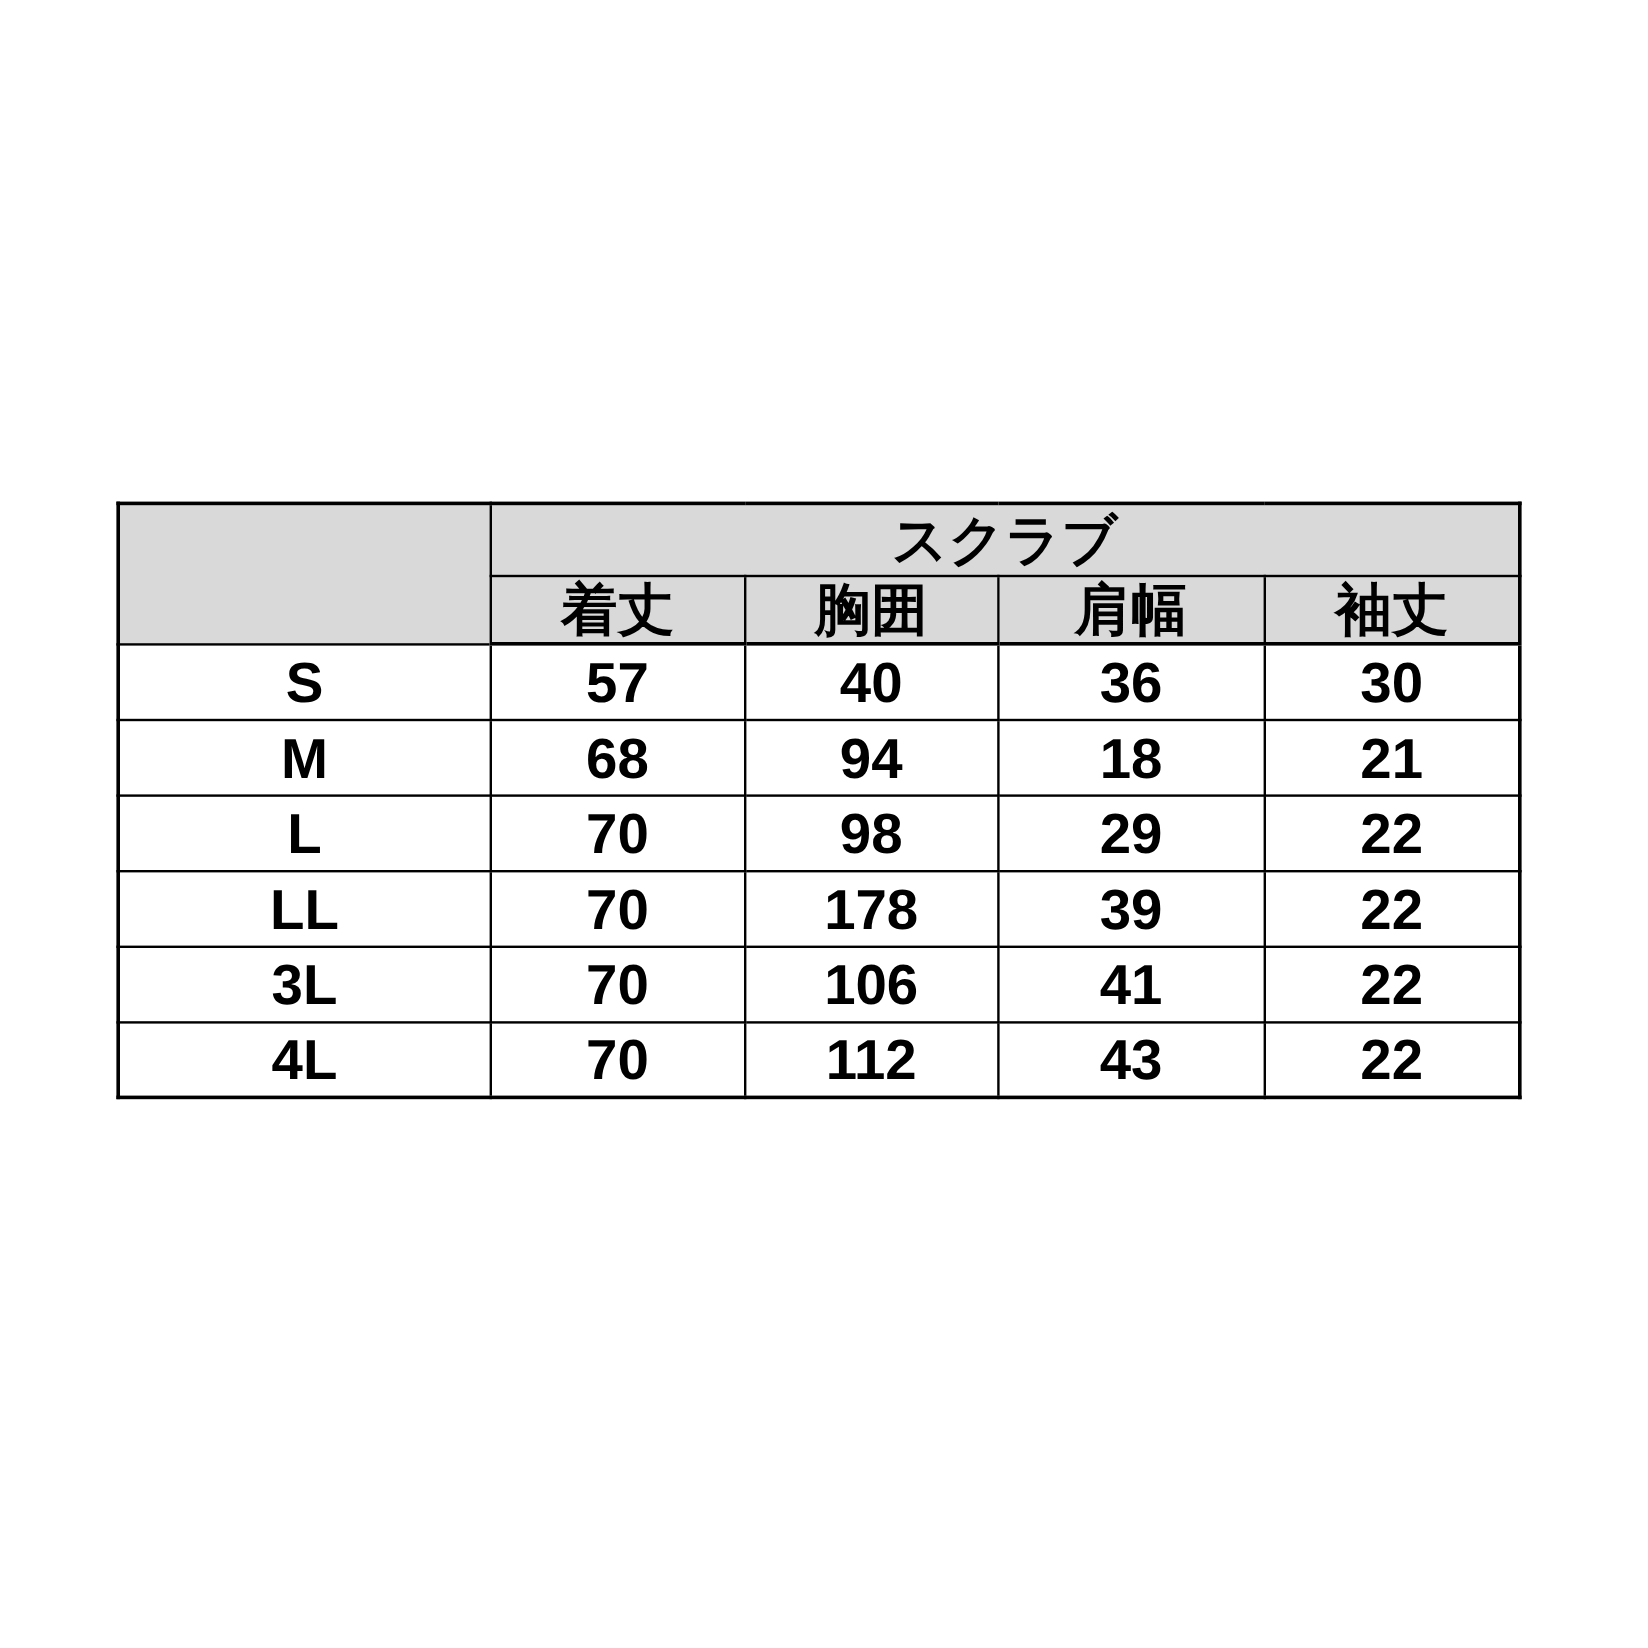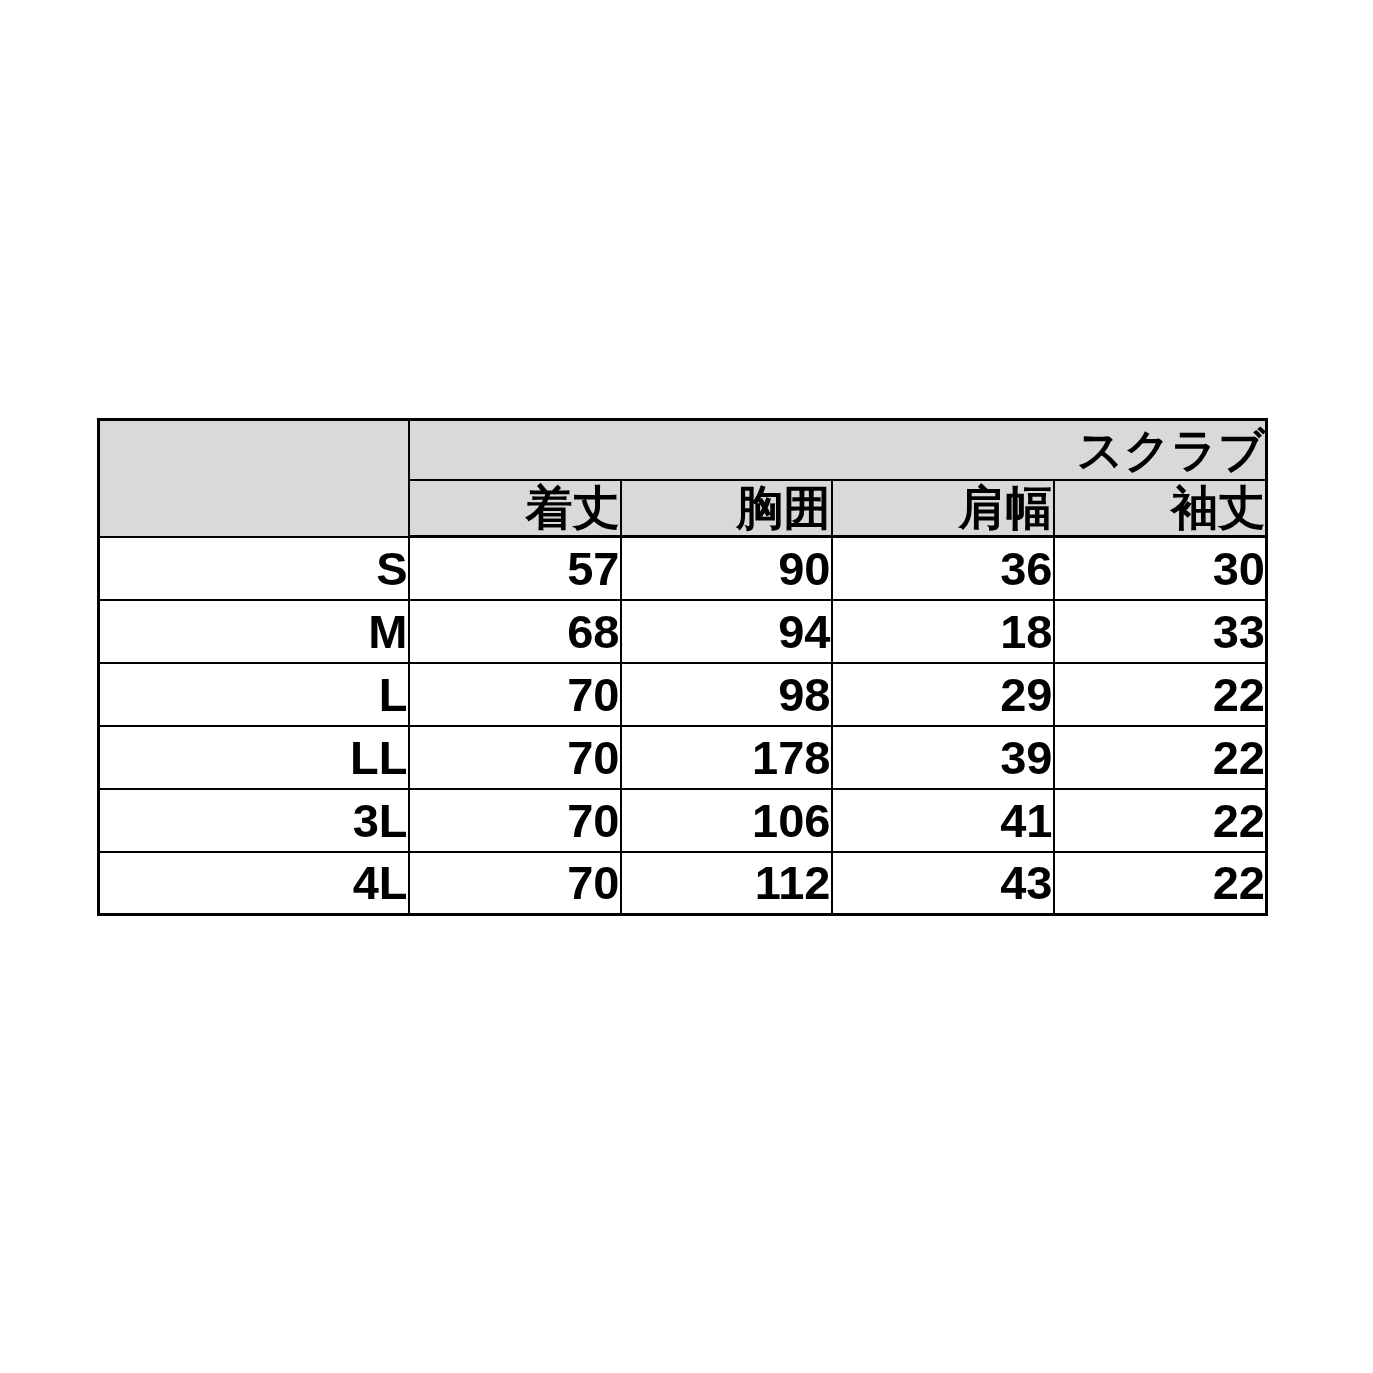--- a/index.html
+++ b/index.html
@@ -27,21 +27,21 @@
     top: 418px;
     border-collapse: collapse;
     table-layout: fixed;
     font-family: "Liberation Sans", "DejaVu Sans", sans-serif;
     font-weight: bold;
     color: var(--text);
     border: 3px solid var(--border);
   }
   table.size-chart td {
     border: 2px solid var(--border);
-    text-align: right;
+    text-align: center;
     vertical-align: middle;
     padding: 0;
     line-height: 1;
     overflow: hidden;
   }
   tr.row-group td {
     height: 60px;
     font-size: 46px;
     background: var(--header-bg);
   }
@@ -83,30 +83,30 @@
         <td>着丈</td>
         <td>胸囲</td>
         <td>肩幅</td>
         <td>袖丈</td>
       </tr>
     </thead>
     <tbody>
       <tr>
         <td>S</td>
         <td>57</td>
-        <td>90</td>
+        <td>40</td>
         <td>36</td>
         <td>30</td>
       </tr>
       <tr>
         <td>M</td>
         <td>68</td>
         <td>94</td>
         <td>18</td>
-        <td>33</td>
+        <td>21</td>
       </tr>
       <tr>
         <td>L</td>
         <td>70</td>
         <td>98</td>
         <td>29</td>
         <td>22</td>
       </tr>
       <tr>
         <td>LL</td>

